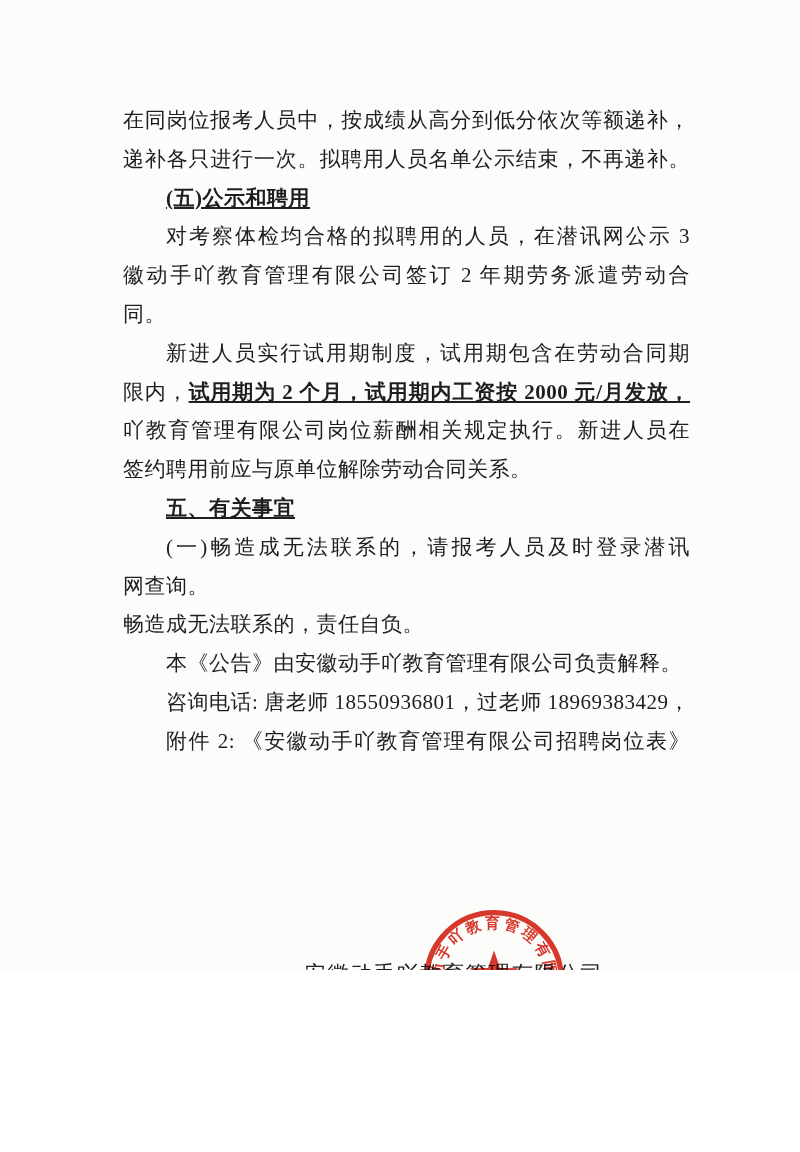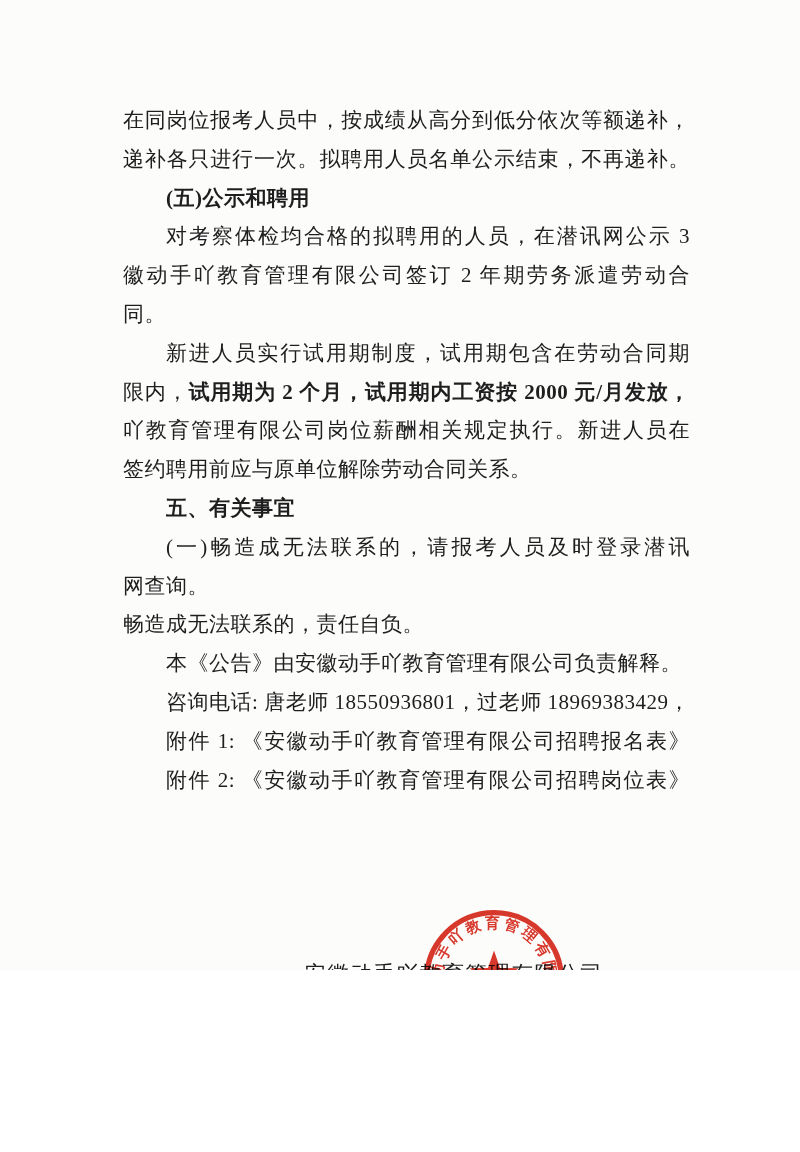--- a/index.html
+++ b/index.html
@@ -13,21 +13,21 @@
   }
   .textblock{
     position:absolute;
     left:123px;top:101px;width:567px;
     font-size:21px;
     line-height:38.8px;
   }
   .line{height:38.8px;white-space:nowrap;letter-spacing:0.5px;}
   .line.fill{white-space:normal;text-align:justify;text-align-last:justify;}
   .line.ind{text-indent:43px;}
-  .b{font-weight:bold;}
+  .b{font-weight:bold;text-decoration:underline;}
   .sig{
     position:absolute;left:454px;transform:translateX(-50%);
     font-size:21.5px;white-space:nowrap;
   }
   .sig.company{top:959px;letter-spacing:1.5px;}
   .sig.date{top:999px;letter-spacing:2px;}
   .seal{
     position:absolute;left:418px;top:904px;
     width:152px;height:152px;
     mix-blend-mode:multiply;
@@ -52,21 +52,20 @@
       <div class="line fill ind"><span>新进人员实行试用期制度，试用期包含在劳动合同期</span></div>
       <div class="line fill"><span>限内，</span><span class="b">试用期为 2 个月，试用期内工资按 2000 元/月发放，</span></div>
       <div class="line fill"><span>吖教育管理有限公司岗位薪酬相关规定执行。新进人员在</span></div>
       <div class="line"><span>签约聘用前应与原单位解除劳动合同关系。</span></div>
       <div class="line ind"><span class="b">五、有关事宜</span></div>
       <div class="line fill ind"><span>(一)畅造成无法联系的，请报考人员及时登录潜讯</span></div>
       <div class="line"><span>网查询。</span></div>
       <div class="line"><span>畅造成无法联系的，责任自负。</span></div>
       <div class="line ind"><span>本《公告》由安徽动手吖教育管理有限公司负责解释。</span></div>
       <div class="line fill ind"><span>咨询电话: 唐老师 18550936801，过老师 18969383429，</span></div>
-      <div class="line fill ind"><span>附件 1: 《安徽动手吖教育管理有限公司招聘报名表》</span></div>
       <div class="line fill ind"><span>附件 2: 《安徽动手吖教育管理有限公司招聘岗位表》</span></div>
     </div>
 
   <div class="sig company">安徽动手吖教育管理有限公司</div>
 
   <div class="sig date">2024 年 8 月 1 日</div>
 
   <svg class="seal" viewBox="0 0 160 160" xmlns="http://www.w3.org/2000/svg">
     <defs>
       <path id="sealTopArc" d="M 37.9 115.4 A 55 55 0 1 1 122.1 115.4"></path>

